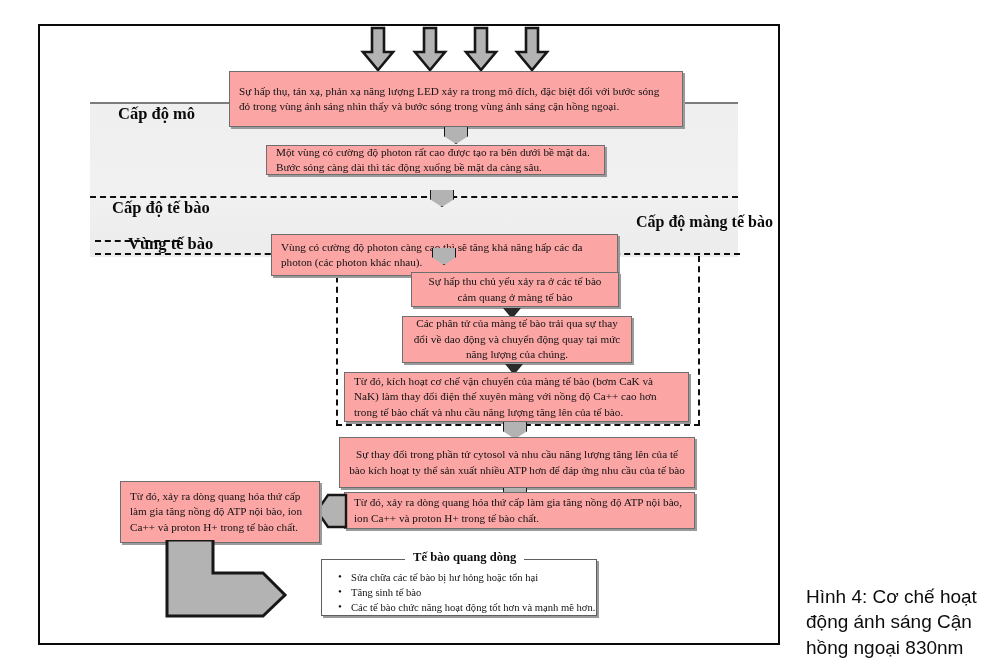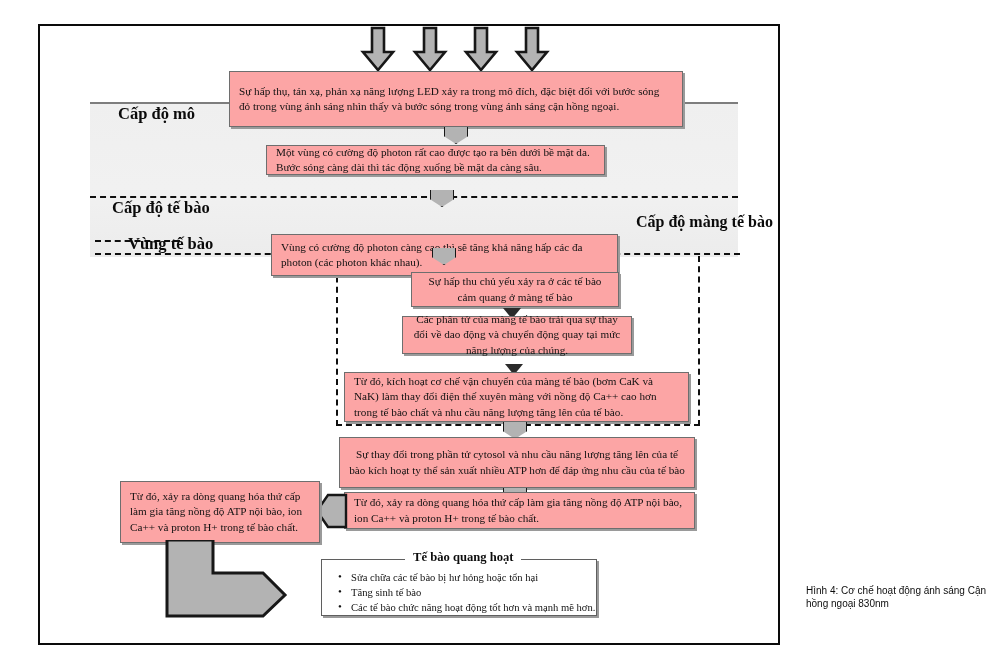--- a/index.html
+++ b/index.html
@@ -80,21 +80,21 @@
     font-size: 11.2px;
     line-height: 1.38;
     color: #111111;
   }
   .pbox.left-align { text-align: left; justify-content: flex-start; }
 
   .b-absorb   { left: 229px; top: 71px;  width: 454px; height: 56px; }
   .b-photon   { left: 266px; top: 145px; width: 339px; height: 30px; }
   .b-intens   { left: 271px; top: 206px; width: 347px; height: 42px; margin-top: 28px; }
   .b-photorec { left: 411px; top: 272px; width: 208px; height: 35px; }
-  .b-molec    { left: 402px; top: 316px; width: 230px; height: 38px; }
+  .b-molec    { left: 402px; top: 316px; width: 230px; height: 47px; }
   .b-transp   { left: 344px; top: 372px; width: 345px; height: 50px; }
   .b-cytosol  { left: 339px; top: 437px; width: 356px; height: 51px; }
   .b-secphoto { left: 344px; top: 492px; width: 351px; height: 37px; }
   .b-leftsec  { left: 120px; top: 481px; width: 200px; height: 62px; }
 
   
   .conn {
     position: absolute;
     width: 24px; height: 17px;
     background: #b3b3b3;
@@ -165,21 +165,21 @@
     font-size: 11px;
     color: #111111;
   }
 
   
   .caption {
     position: absolute;
     left: 806px; top: 584px;
     width: 184px;
     font-family: "Liberation Sans", sans-serif;
-    font-size: 10px;
+    font-size: 19px;
     line-height: 1.34;
     color: #0c0c0c;
   }
 </style>
 </head>
 <body>
 
 <div id="stage">
 
   <div class="frame"></div>
@@ -243,17 +243,17 @@
     <polygon points="2,0 48,0 48,33 98,33 120,55 98,76 2,76" fill="#b3b3b3" stroke="#171717" stroke-width="3"></polygon>
   </svg>
 
   <div class="outcome">
     <ul>
       <li>Sửa chữa các tế bào bị hư hỏng hoặc tổn hại</li>
       <li>Tăng sinh tế bào</li>
       <li>Các tế bào chức năng hoạt động tốt hơn và mạnh mẽ hơn.</li>
     </ul>
   </div>
-  <div class="outcome-title">Tế bào quang hoạt</div>
+  <div class="outcome-title">Tế bào quang dòng</div>
 
   <div class="caption">Hình 4: Cơ chế hoạt động ánh sáng Cận hồng ngoại 830nm</div>
 
 </div>
 
 </body></html>

